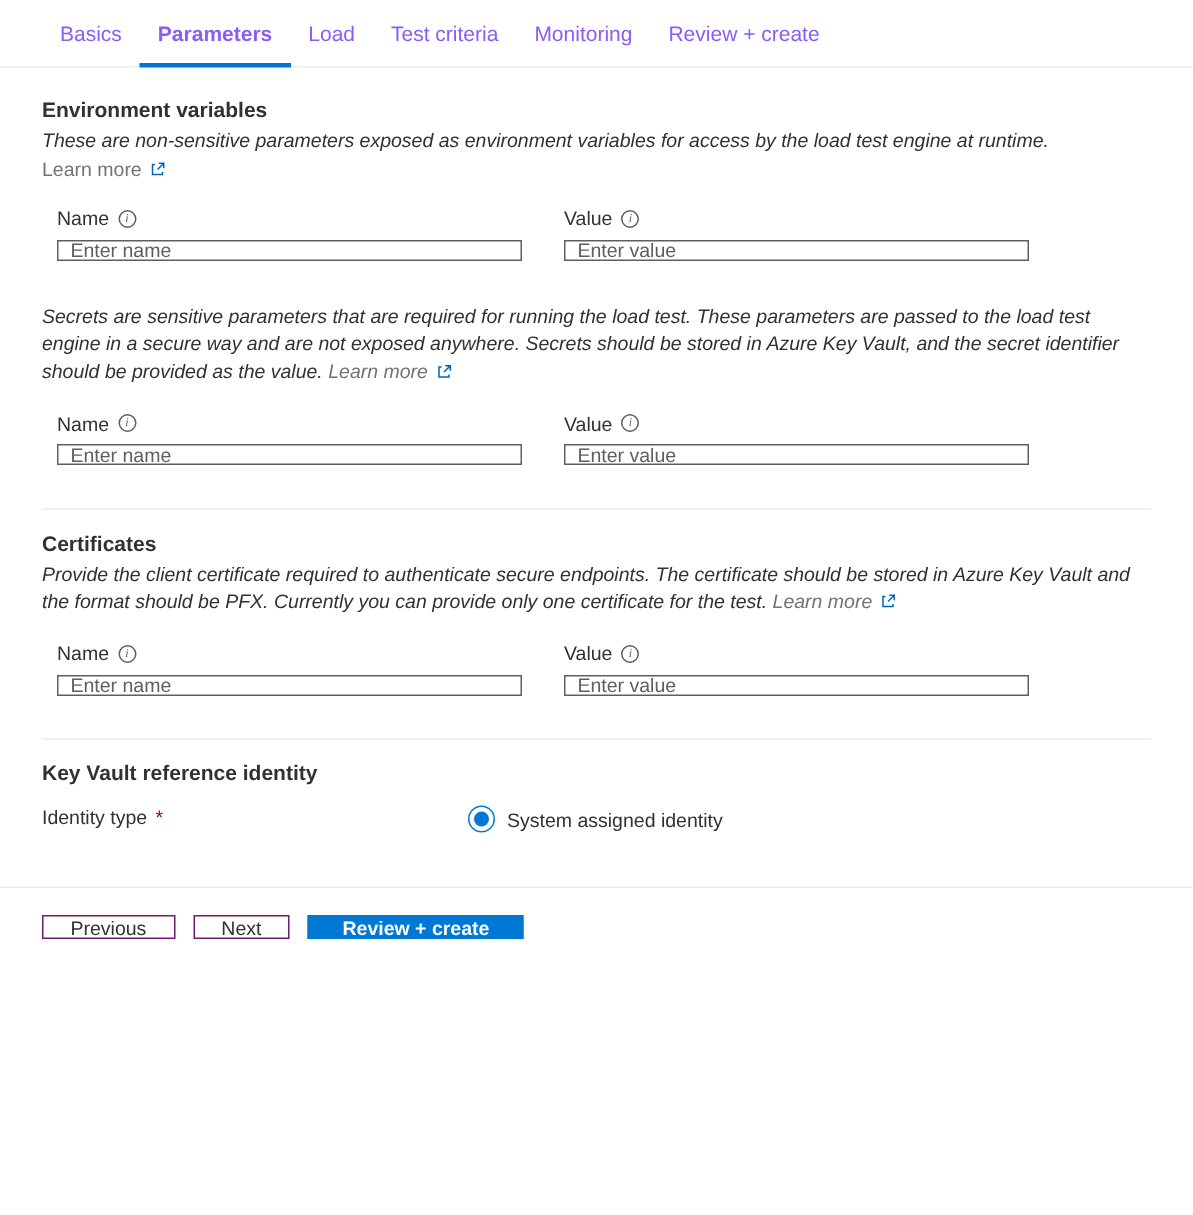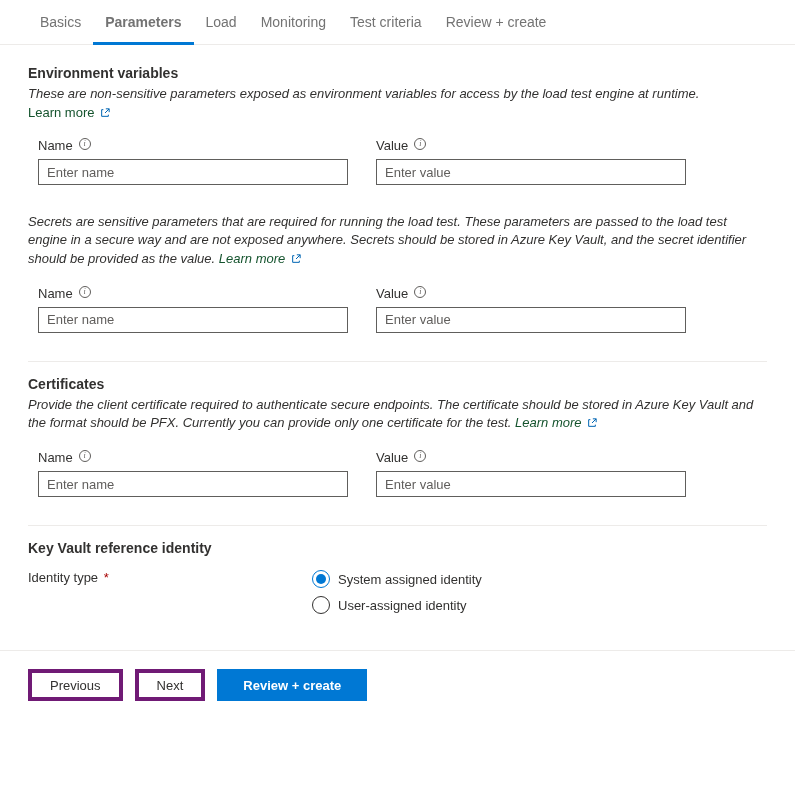--- a/index.html
+++ b/index.html
@@ -12,21 +12,21 @@
     }
     .tabs {
       display: flex;
       gap: 0;
       border-bottom: 1px solid #edebe9;
       padding: 0 10px 0 28px;
     }
     .tab {
       padding: 14px 12px 12px 12px;
       font-size: 14px;
-      color: #737373;
+      color: #8b5cf6;
       cursor: pointer;
       border-bottom: 3px solid transparent;
       margin-bottom: -1px;
     }
     .tab.active {
       font-weight: 600;
       border-bottom: 3px solid #0078d4;
     }
     .content {
       padding: 20px 28px 20px 28px;
@@ -39,51 +39,52 @@
       margin-bottom: 4px;
     }
     .section-desc {
       font-size: 13px;
       color: #323130;
       line-height: 1.4;
       margin-bottom: 2px;
       font-style: italic;
     }
     .link {
-      color: #14532d;
+      color: #737373;
       text-decoration: none;
       cursor: pointer;
     }
     .link svg { vertical-align: -1px; margin-left: 2px; }
     .fields-row { display: flex; gap: 28px; margin-top: 18px; }
     .field { flex: 0 0 310px; }
     .field-label {
       font-size: 13px;
       color: #323130;
       margin-bottom: 6px;
       display: flex;
+      align-items: center;
       gap: 6px;
       padding-left: 10px;
     }
     .info-icon {
       width: 12px; height: 12px;
       border: 1px solid #605e5c;
       border-radius: 50%;
       display: inline-flex;
       align-items: center;
       justify-content: center;
       font-size: 8px;
       color: #605e5c;
       font-style: italic;
       font-family: Georgia, serif;
       line-height: 1;
     }
     .text-input {
       width: 100%;
-      height: 26px;
+      height: 14px;
       border: 1px solid #605e5c;
       padding: 0 8px;
       font-size: 13px;
       font-family: inherit;
       color: #ec4899;
       margin-left: 10px;
     }
     .text-input::placeholder { color: #605e5c; }
     .hr-light { border: none; border-top: 1px solid #edebe9; margin: 6px 0 14px 0; }
     .kv-row { display: flex; align-items: flex-start; margin-top: 14px; }
@@ -100,46 +101,46 @@
     .radio-circle.checked { border-color: #0078d4; }
     .radio-dot { width: 10px; height: 10px; border-radius: 50%; background: #0078d4; }
     .footer {
       border-top: 1px solid #edebe9;
       padding: 18px 28px;
       display: flex;
       gap: 12px;
       margin-top: 8px;
     }
     .btn {
-      height: 32px;
+      height: 16px;
       padding: 0 18px;
       font-size: 13px;
       font-family: inherit;
-      border: 4px solid #701a75;
+      border: 1px solid #701a75;
       background: #ffffff;
       color: #323130;
       cursor: pointer;
     }
     .btn.primary {
       background: #0078d4;
       border-color: #0078d4;
       color: #ffffff;
       font-weight: 600;
       padding: 0 22px;
     }
   </style>
 </head>
 <body>
 
 <div class="tabs">
   <div class="tab">Basics</div>
   <div class="tab active">Parameters</div>
   <div class="tab">Load</div>
+  <div class="tab">Test criteria</div>
   <div class="tab">Monitoring</div>
-  <div class="tab">Test criteria</div>
   <div class="tab">Review + create</div>
 </div>
 
 <div class="content">
 
   <div class="section">
     <div class="section-title">Environment variables</div>
     <div class="section-desc">These are non-sensitive parameters exposed as environment variables for access by the load test engine at runtime.</div>
     <a class="link">
       <span>Learn more</span>
@@ -232,24 +233,20 @@
       <div class="kv-label">
         <span>Identity type</span><span class="req"> *</span>
       </div>
       <div class="radio-group">
         <div class="radio-item">
           <span class="radio-circle checked">
               <span class="radio-dot"></span>
             </span>
           <span>System assigned identity</span>
         </div>
-        <div class="radio-item">
-          <span class="radio-circle"></span>
-          <span>User-assigned identity</span>
-        </div>
       </div>
     </div>
   </div>
 
 </div>
 
 <div class="footer">
   <button class="btn">Previous</button>
   <button class="btn">Next</button>
   <button class="btn primary">Review + create</button>

